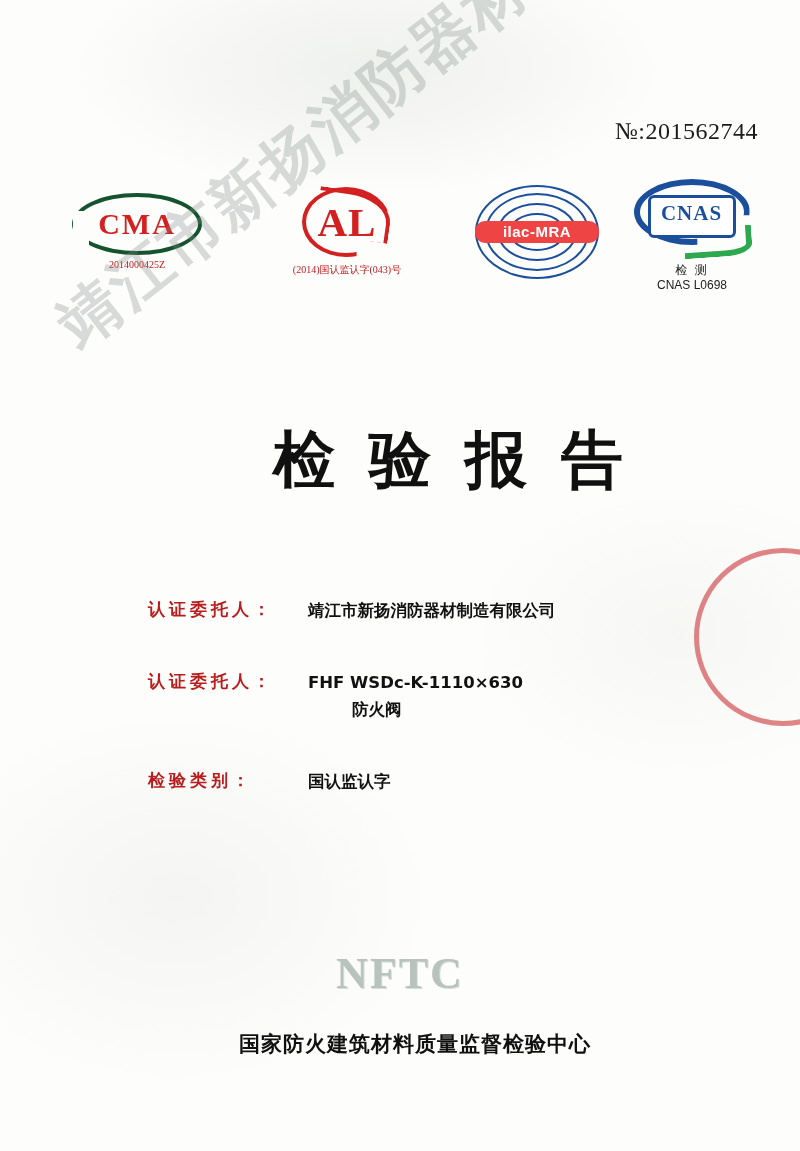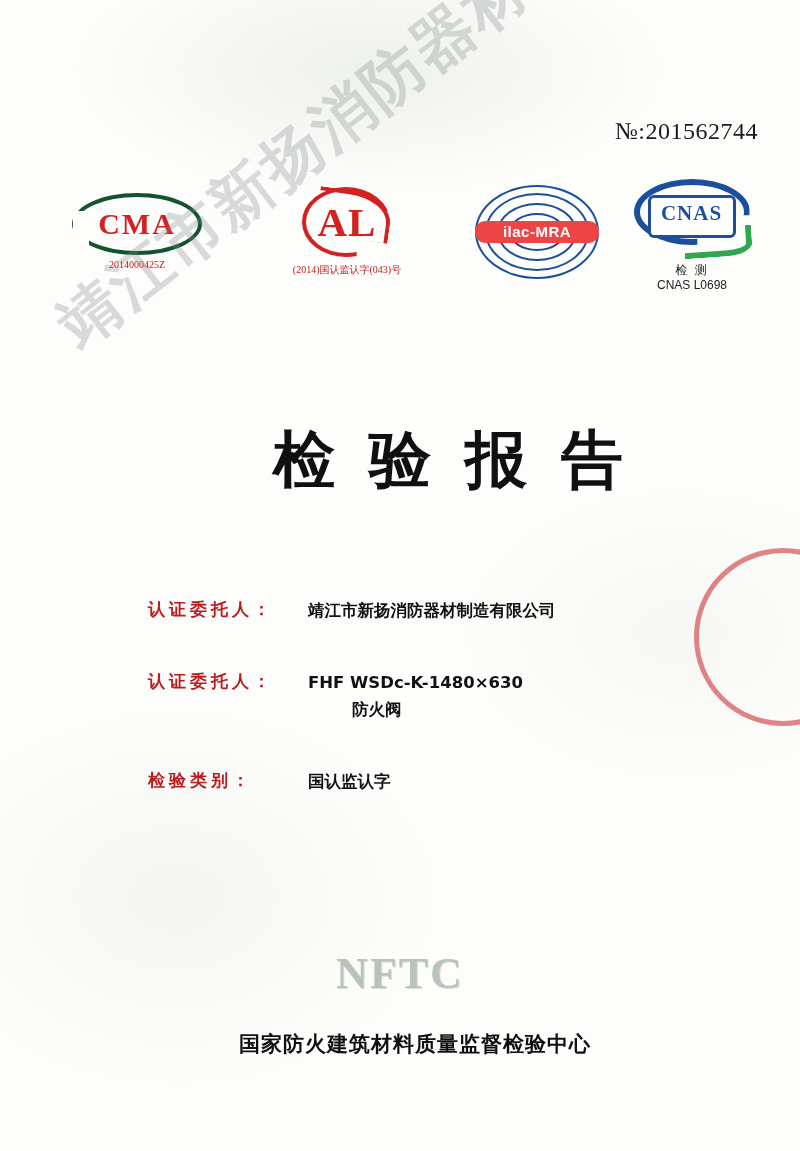--- a/index.html
+++ b/index.html
@@ -400,21 +400,21 @@
   <div class="fields">
 
     <div class="field-row">
       <div class="field-label spaced">认证委托人：</div>
       <div class="field-value">靖江市新扬消防器材制造有限公司</div>
     </div>
 
     <div class="field-row">
       <div class="field-label spaced">认证委托人：</div>
       <div class="field-value">
-        <span>FHF WSDc-K-1480×630</span>
+        <span>FHF WSDc-K-1110×630</span>
         <span class="line2">防火阀</span>
       </div>
     </div>
 
     <div class="field-row">
       <div class="field-label spaced">检验类别：</div>
       <div class="field-value">国认监认字</div>
     </div>
 
   </div>

